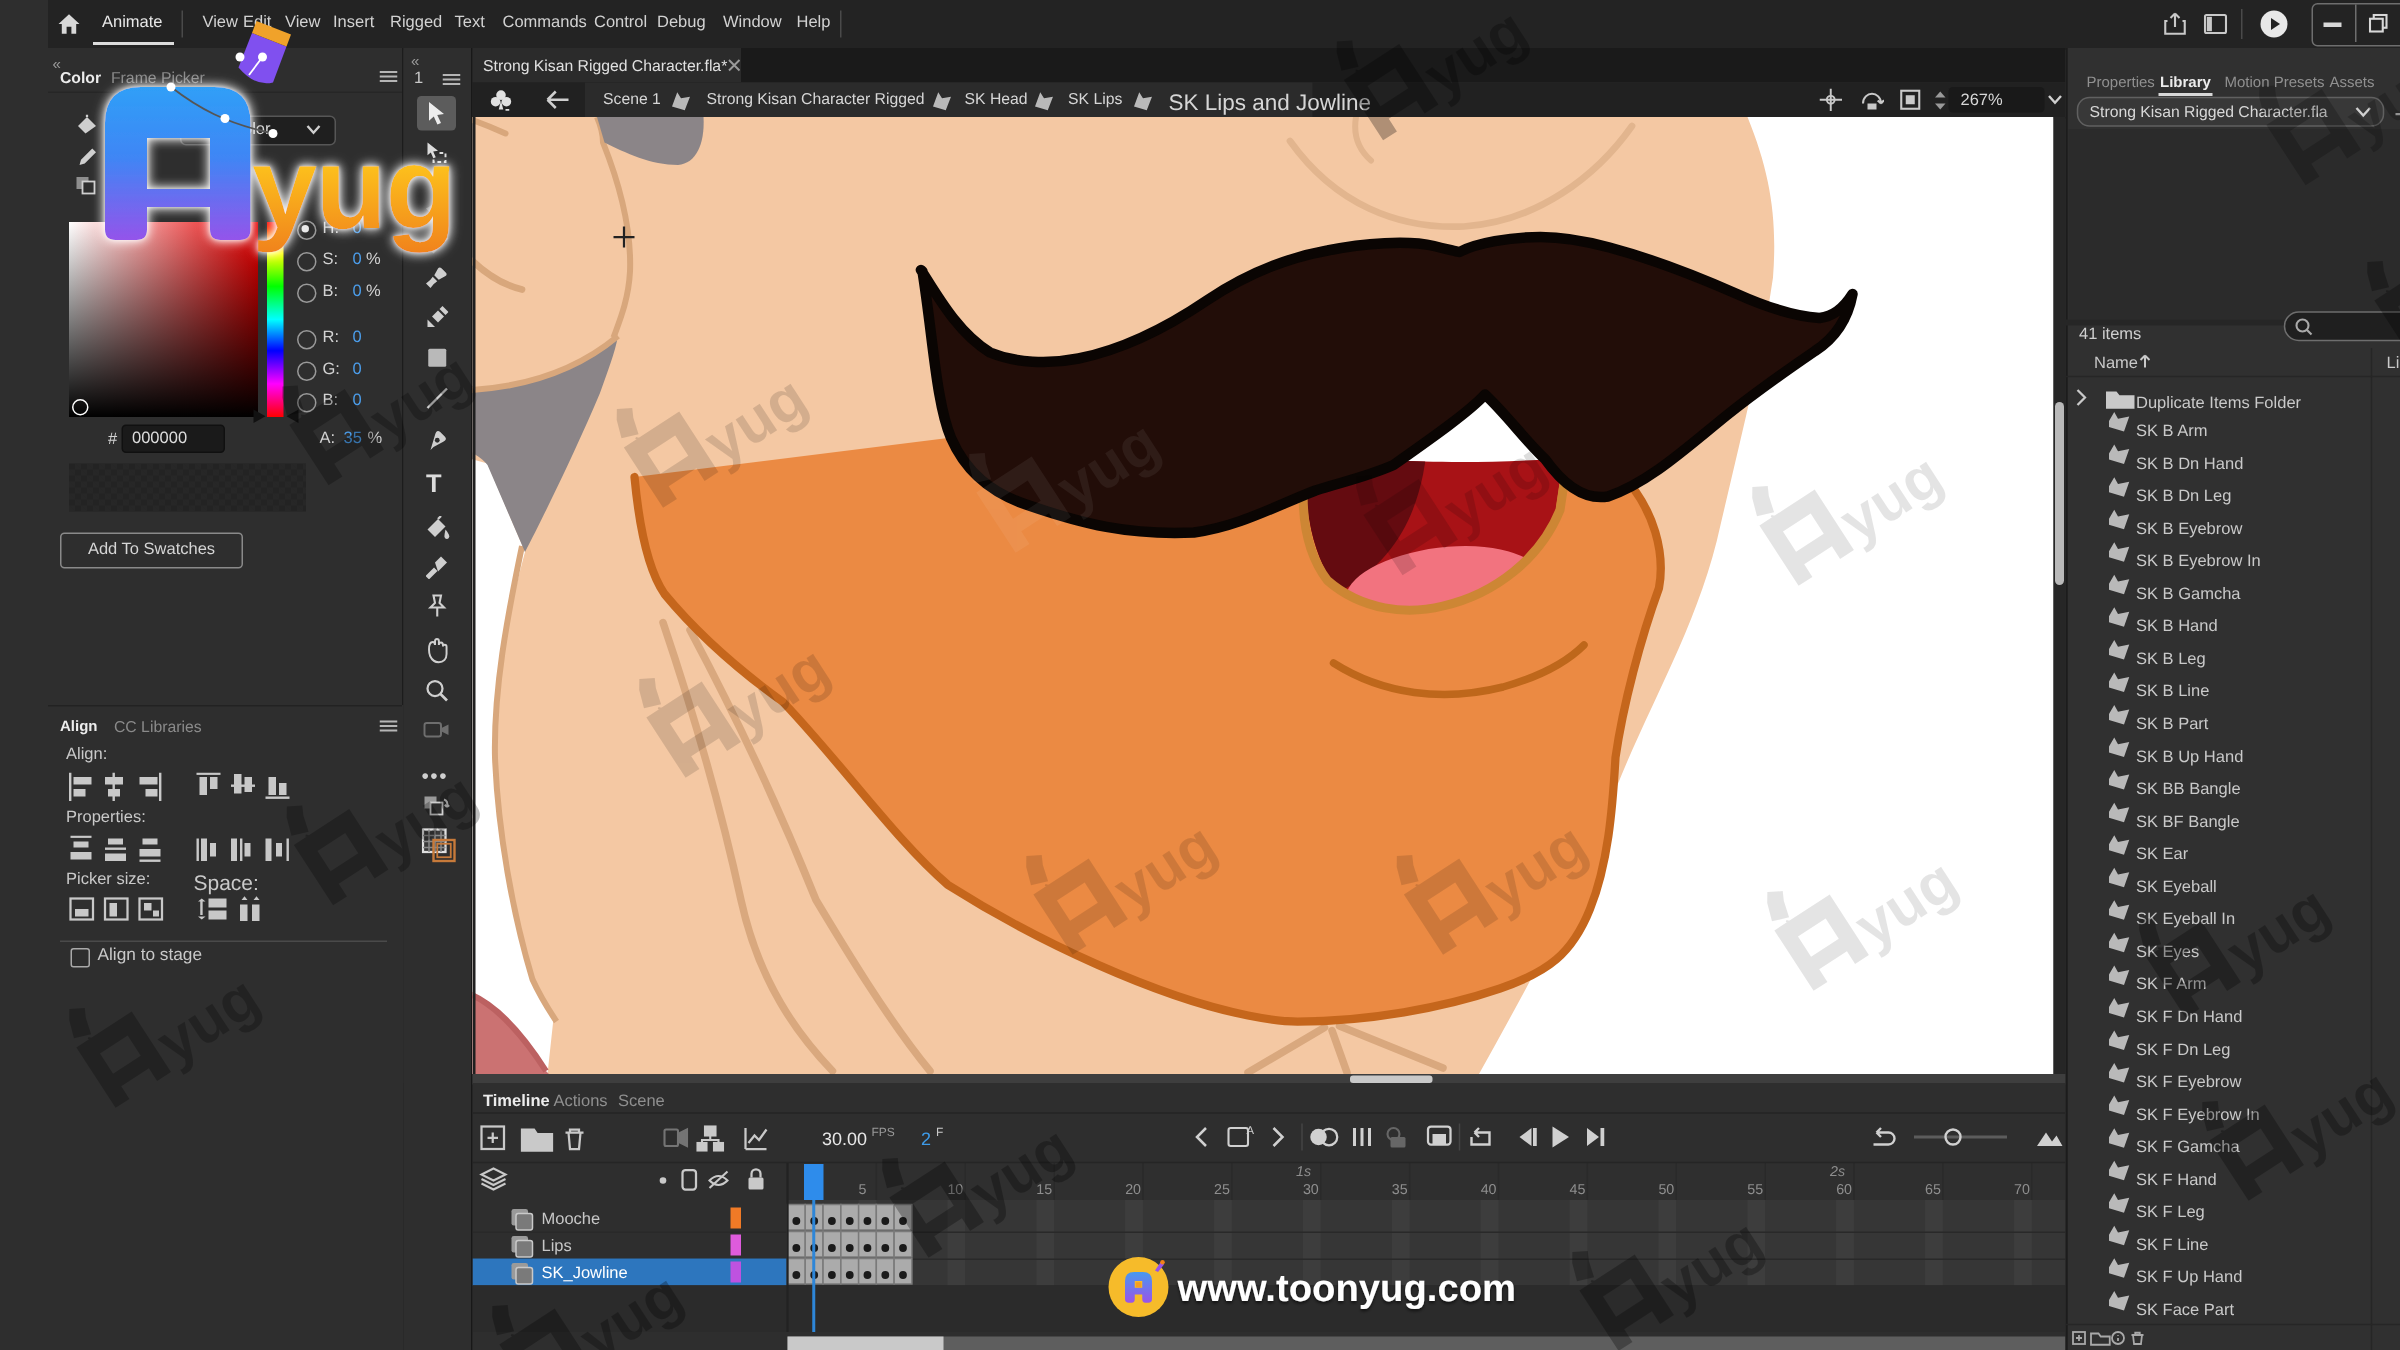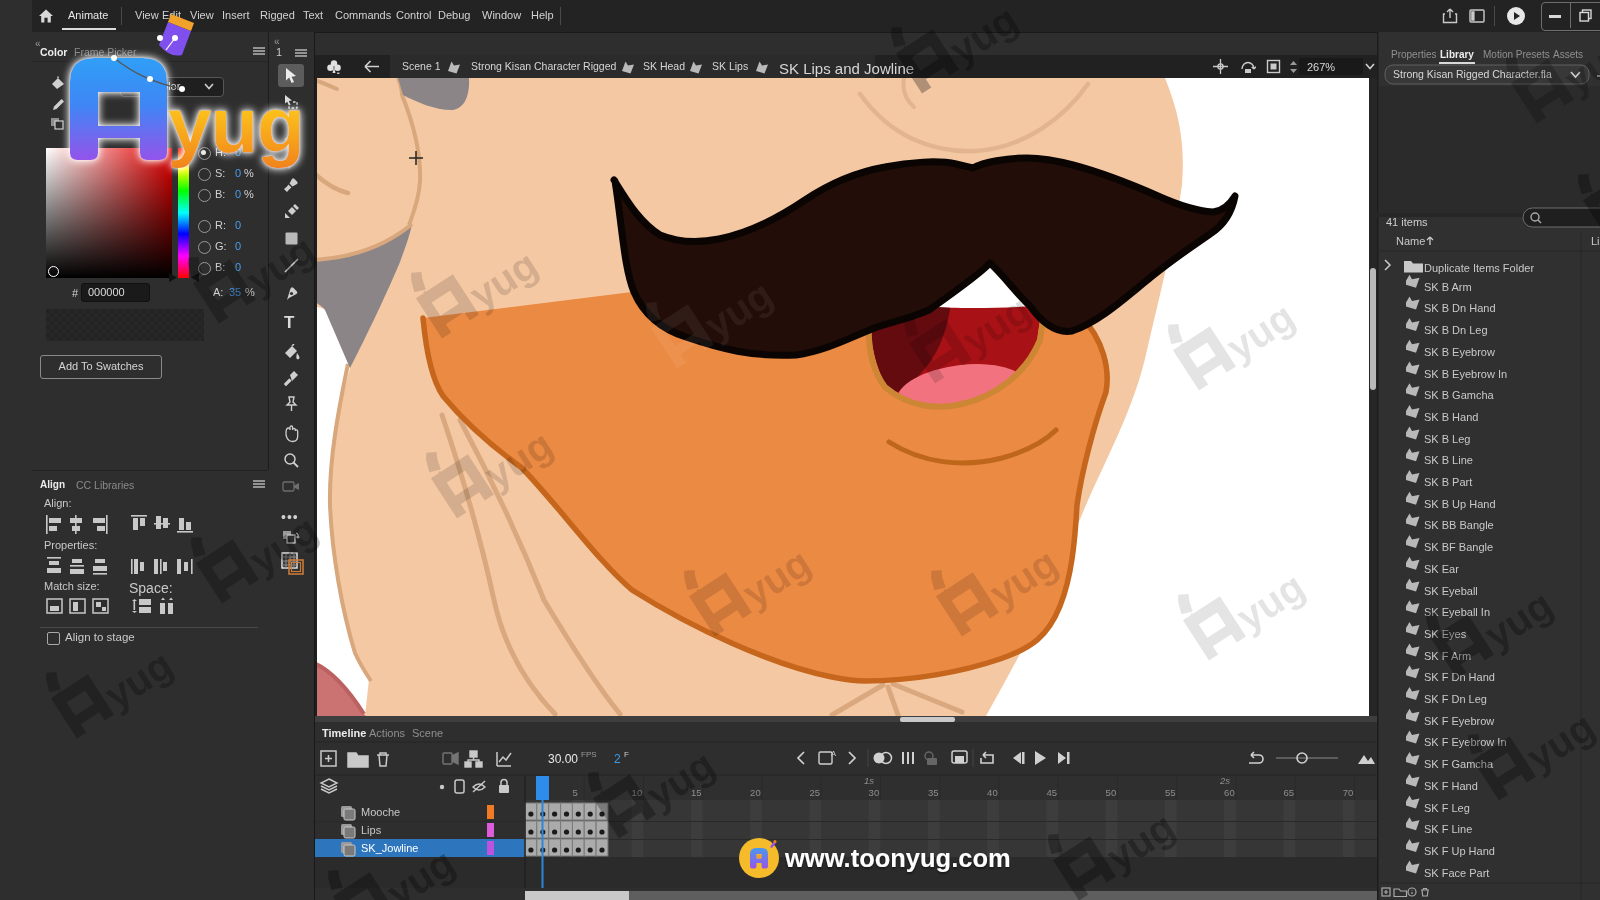--- a/index.html
+++ b/index.html
@@ -179,21 +179,21 @@
           <rect x="88" y="2" width="4" height="15"></rect>
           <rect x="94" y="5" width="4" height="9"></rect>
       <rect x="114" y="2" width="1.6" height="15"></rect>
           <rect x="108" y="2" width="4" height="15"></rect>
           <rect x="117" y="5" width="4" height="9"></rect>
       <rect x="145" y="2" width="1.6" height="15"></rect>
           <rect x="131" y="2" width="4" height="15"></rect>
           <rect x="138" y="5" width="4" height="9"></rect>
     </g>
   </svg>
-  <span class="ab t" style="left:12px;top:110px;font-size:11px;color:#c9c9c9;">Match size:</span>
+  <span class="ab t" style="left:12px;top:110px;font-size:11px;color:#c9c9c9;">Picker size:</span>
   <span class="ab t" style="left:97px;top:110px;font-size:14px;color:#c9c9c9;">Space:</span>
   <svg class="ic" style="left:14px;top:127px" width="150" height="19" viewBox="0 0 150 19">
     <g fill="#c8c8c8">
       <rect x="1" y="2" width="15" height="14" fill="none" stroke="#c8c8c8" stroke-width="1.5"></rect>
           <rect x="4" y="9" width="9" height="5"></rect>
       <rect x="24" y="2" width="15" height="14" fill="none" stroke="#c8c8c8" stroke-width="1.5"></rect>
           <rect x="27" y="5" width="5" height="9"></rect>
       <rect x="47" y="2" width="15" height="14" fill="none" stroke="#c8c8c8" stroke-width="1.5"></rect>
           <rect x="50" y="5" width="5" height="5"></rect>
           <rect x="56" y="10" width="4" height="4"></rect>
@@ -283,20 +283,27 @@
     <path d="M14 3 Q17 4 16 8 M16 8 L14.5 6.5 M16 8 L17.5 6.8" stroke="#cfcfcf" stroke-width="1.3" fill="none"></path>
   </svg>
   <svg class="ic" style="left:12px;top:520px" width="26" height="26" viewBox="0 0 26 26">
     <rect x="1" y="1" width="15" height="15" fill="#3a3a3a" stroke="#e0e0e0" stroke-width="1.5"></rect>
     <path d="M1 5 H16 M1 9 H16 M1 13 H16 M5 1 V16 M9 1 V16 M13 1 V16" stroke="#8a8a8a" stroke-width="1"></path>
     <rect x="8" y="8" width="14" height="14" fill="none" stroke="#c77a3a" stroke-width="1.6"></rect>
     <rect x="10.5" y="10.5" width="9" height="9" fill="none" stroke="#c77a3a" stroke-width="1.2"></rect>
   </svg>
 </div>
 
+<div class="ab" style="left:283px;top:32px;width:1062px;height:23px;background:#1a1a1a;">
+  <div class="ab" style="left:0;top:0;width:179px;height:23px;background:#2b2b2b;"></div>
+  <span class="ab t" style="left:7px;top:6px;font-size:10.5px;color:#e0e0e0;">Strong Kisan Rigged Character.fla*</span>
+  <svg class="ic" style="left:170px;top:7px" width="9" height="9" viewBox="0 0 9 9">
+        <path d="M1 1 L8 8 M8 1 L1 8" stroke="#9a9a9a" stroke-width="1.3"></path>
+      </svg>
+</div>
 
 <div class="ab" style="left:283px;top:55px;width:1062px;height:23px;background:#212121;border-bottom:1px solid #161616;">
   <div class="ab" style="left:75px;top:0;width:485px;height:23px;background:#2b2b2b;"></div>
   <svg class="ic" style="left:11px;top:4px" width="16" height="16" viewBox="0 0 16 16">
     <circle cx="8" cy="4.4" r="3.2" fill="#e0e0e0"></circle>
         <circle cx="4.4" cy="8.8" r="3.2" fill="#e0e0e0"></circle>
         <circle cx="11.6" cy="8.8" r="3.2" fill="#e0e0e0"></circle>
     <path d="M8 8 L6.5 14 L9.5 14 Z" fill="#e0e0e0"></path>
         <path d="M11 14.2 L13.5 14.2" stroke="#e0e0e0" stroke-width="1.2"></path>
   </svg>

